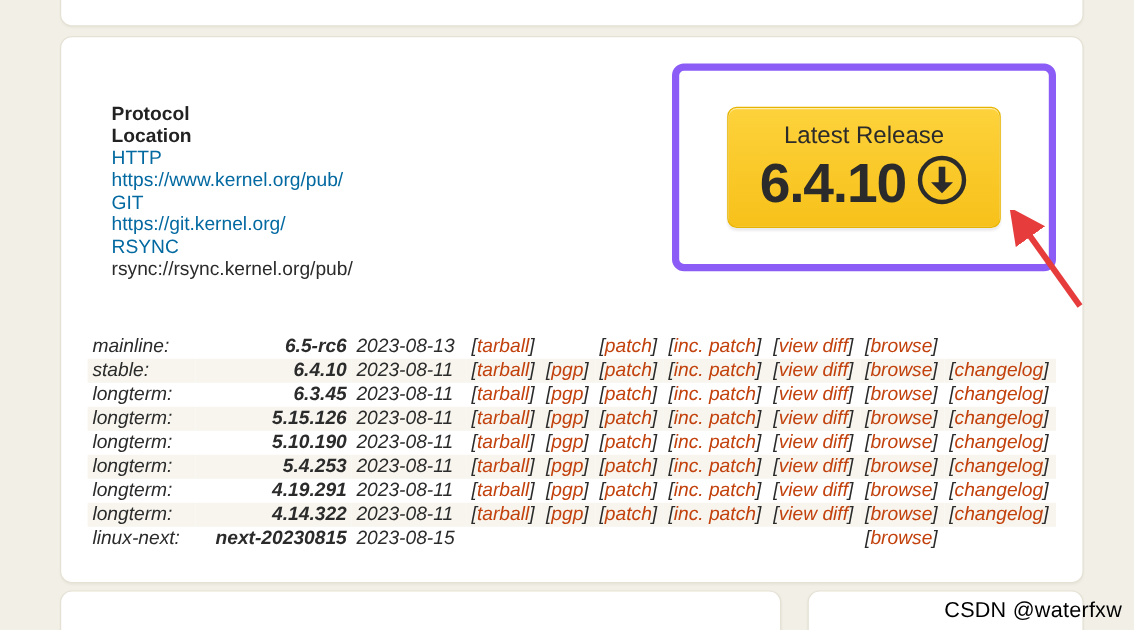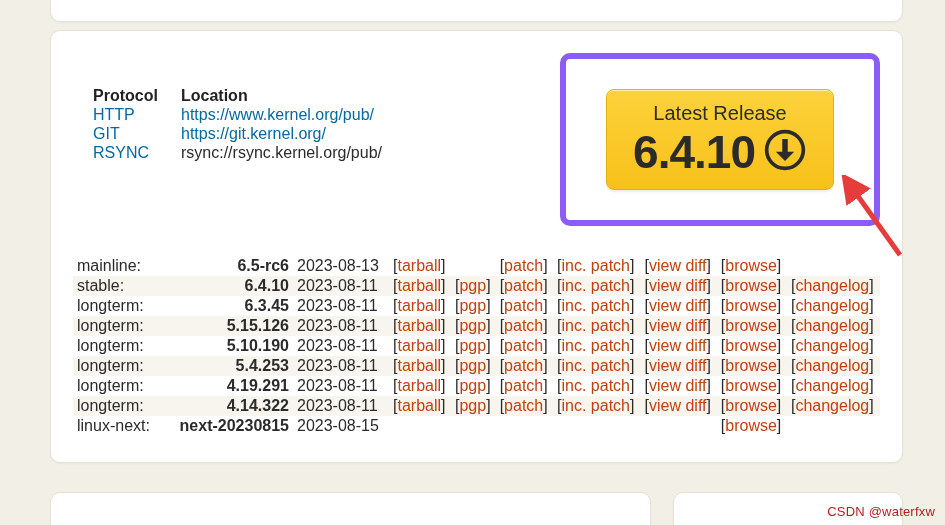--- a/index.html
+++ b/index.html
@@ -26,21 +26,21 @@
     position: absolute;
     top: 30px; left: 50px; right: 42px;
     background: #fff;
     border: 1px solid #e5e1d4;
     border-radius: 10px;
     box-shadow: 0 1px 2px rgba(0,0,0,.04);
     padding: 22px 22px 26px 22px;
   }
   .top-row { display: flex; align-items: flex-start; gap: 20px; }
   .proto-block { margin-left: 20px; margin-top: 34px; min-width: 380px; }
-  .proto-row { display: flex; margin-bottom: 1px; }
+  .proto-row { display: flex; margin-bottom: 1px; flex-direction: column; }
   .proto-col1 { width: 88px; font-weight: 600; }
   .proto-col1.link, .proto-col2 a, a.link { color: #0369a1; text-decoration: none; font-weight: 400; }
   .proto-header .proto-col1, .proto-header .proto-col2 { font-weight: 700; color: #222; }
   .proto-col2 { }
 
   .release-wrap {
     margin-left: auto;
     border: 6px solid #8b5cf6;
     border-radius: 10px;
     padding: 30px 40px 30px 40px;
@@ -54,21 +54,21 @@
     padding: 12px 26px 10px 26px;
     text-align: center;
     display: inline-block;
     cursor: pointer;
   }
   .release-label { font-size: 20px; color: #2b2b2b; }
   .release-ver-row { display: flex; align-items: center; justify-content: center; gap: 8px; }
   .release-ver { font-size: 46px; font-weight: 700; letter-spacing: -1px; }
   .dl-icon { width: 44px; height: 44px; }
 
-  .kernel-table { width: 100%; margin-top: 30px; border-collapse: collapse; font-size: 16px; }
+  .kernel-table { width: 100%; margin-top: 44px; border-collapse: collapse; font-size: 16px; font-style: italic; }
   .kernel-table tr:nth-child(even) { background: #f7f5ee; }
   .kernel-table td { padding: 1px 4px; vertical-align: middle; white-space: nowrap; }
   .kernel-table td.branch { width: 90px; }
   .kernel-table td.ver { font-weight: 700; width: 130px; text-align: right; }
   .kernel-table td.date { width: 96px; }
   .kernel-table td.linkcell { }
   .brk { color: #2b2b2b; }
   .lnk { color: #c2410c; text-decoration: none; }
 
   .bottom-panels {
@@ -76,21 +76,21 @@
     left: 50px; right: 42px;
     top: 492px;
     display: flex; gap: 22px;
   }
   .bottom-panels .p { flex: 1; height: 80px; background:#fff; border:1px solid #e5e1d4; border-radius:10px; box-shadow: 0 1px 2px rgba(0,0,0,.04); padding: 16px 20px; font-size: 26px; font-weight: 700; color:#222; }
   .bottom-panels .p.small { flex: 0 0 230px; }
 
   .arrow { position:absolute; }
   .watermark {
     position: absolute; right: 10px; bottom: 6px;
-    font-size: 13px; color: #b91c1c; letter-spacing: .2px;
+    font-size: 18px; color: #000000; letter-spacing: .2px;
   }
 </style>
 </head>
 <body>
 
 <div class="faint-panel-top"></div>
 
 <div class="main-panel">
 
   <div class="top-row">

